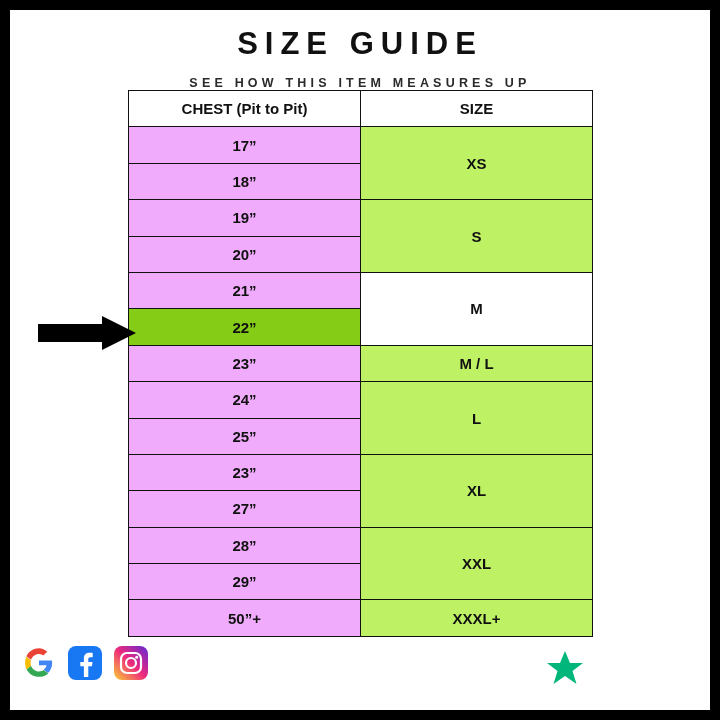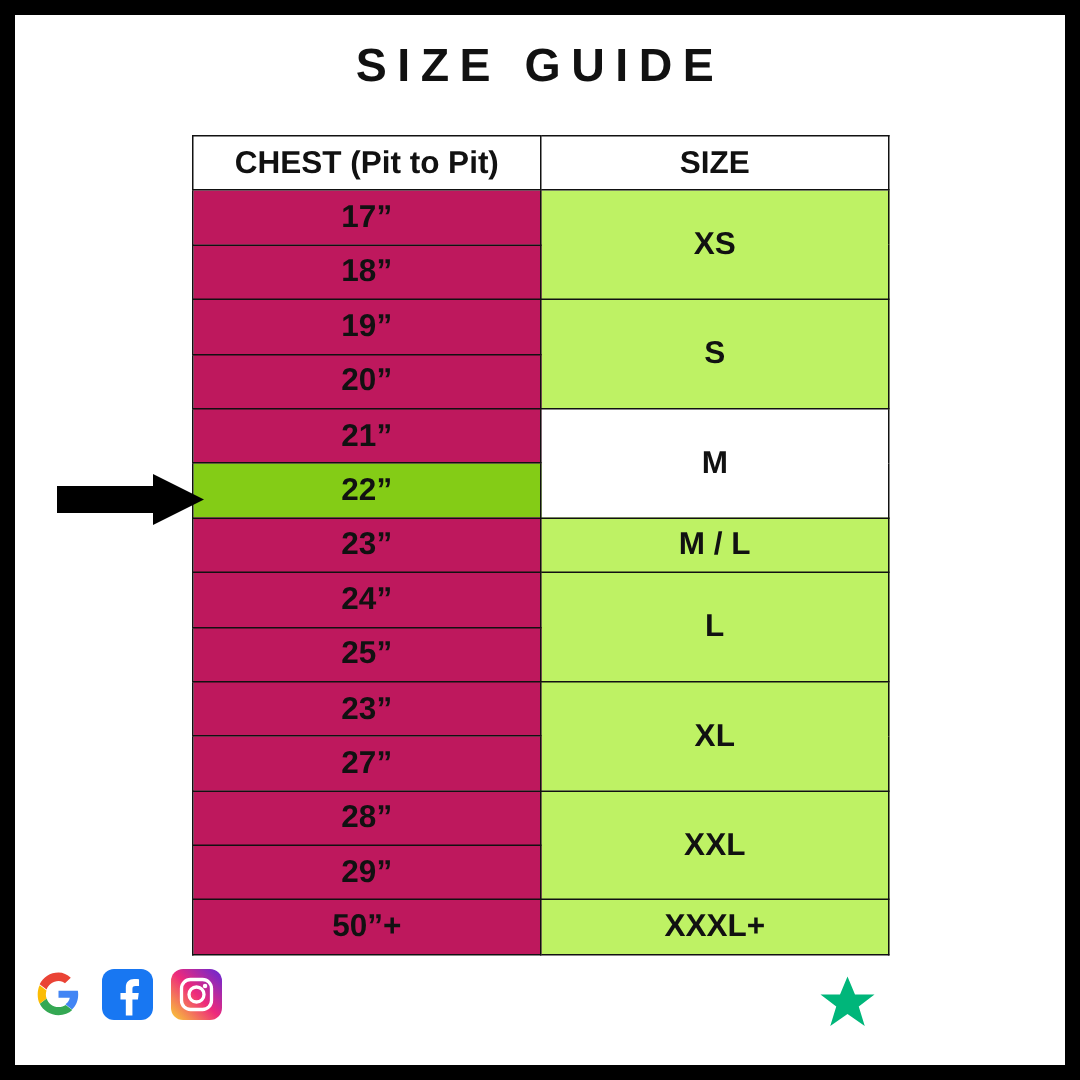--- a/index.html
+++ b/index.html
@@ -50,32 +50,32 @@
   table.size-table {
     border-collapse: collapse;
     width: 465px;
     table-layout: fixed;
   }
   table.size-table td {
     border: 1.5px solid #111111;
     text-align: center;
     font-weight: bold;
     color: #111111;
-    font-size: 21px;
+    font-size: 15px;
     height: 35.4px;
     padding: 0;
   }
   td.head {
     background: #ffffff;
     font-size: 16.5px;
     height: 38px;
   }
   td.chest {
     width: 198px;
-    background: #be185d;
+    background: #f0abfc;
   }
   td.chest.white {
     background: #84cc16;
   }
   td.size {
     width: 267px;
     background: #bef264;
     font-size: 17px;
   }
   td.size.white {
@@ -148,20 +148,21 @@
   }
 </style>
 </head>
 <body>
 
 <div id="page">
 
   <div class="card">
 
     <div class="title">SIZE GUIDE</div>
+    <div class="subtitle">SEE HOW THIS ITEM MEASURES UP</div>
 
     <div class="table-wrap">
       <table class="size-table">
         <tbody>
           <tr>
             <td class="head">CHEST (Pit to Pit)</td>
             <td class="head">SIZE</td>
           </tr>
 
           <tr>

